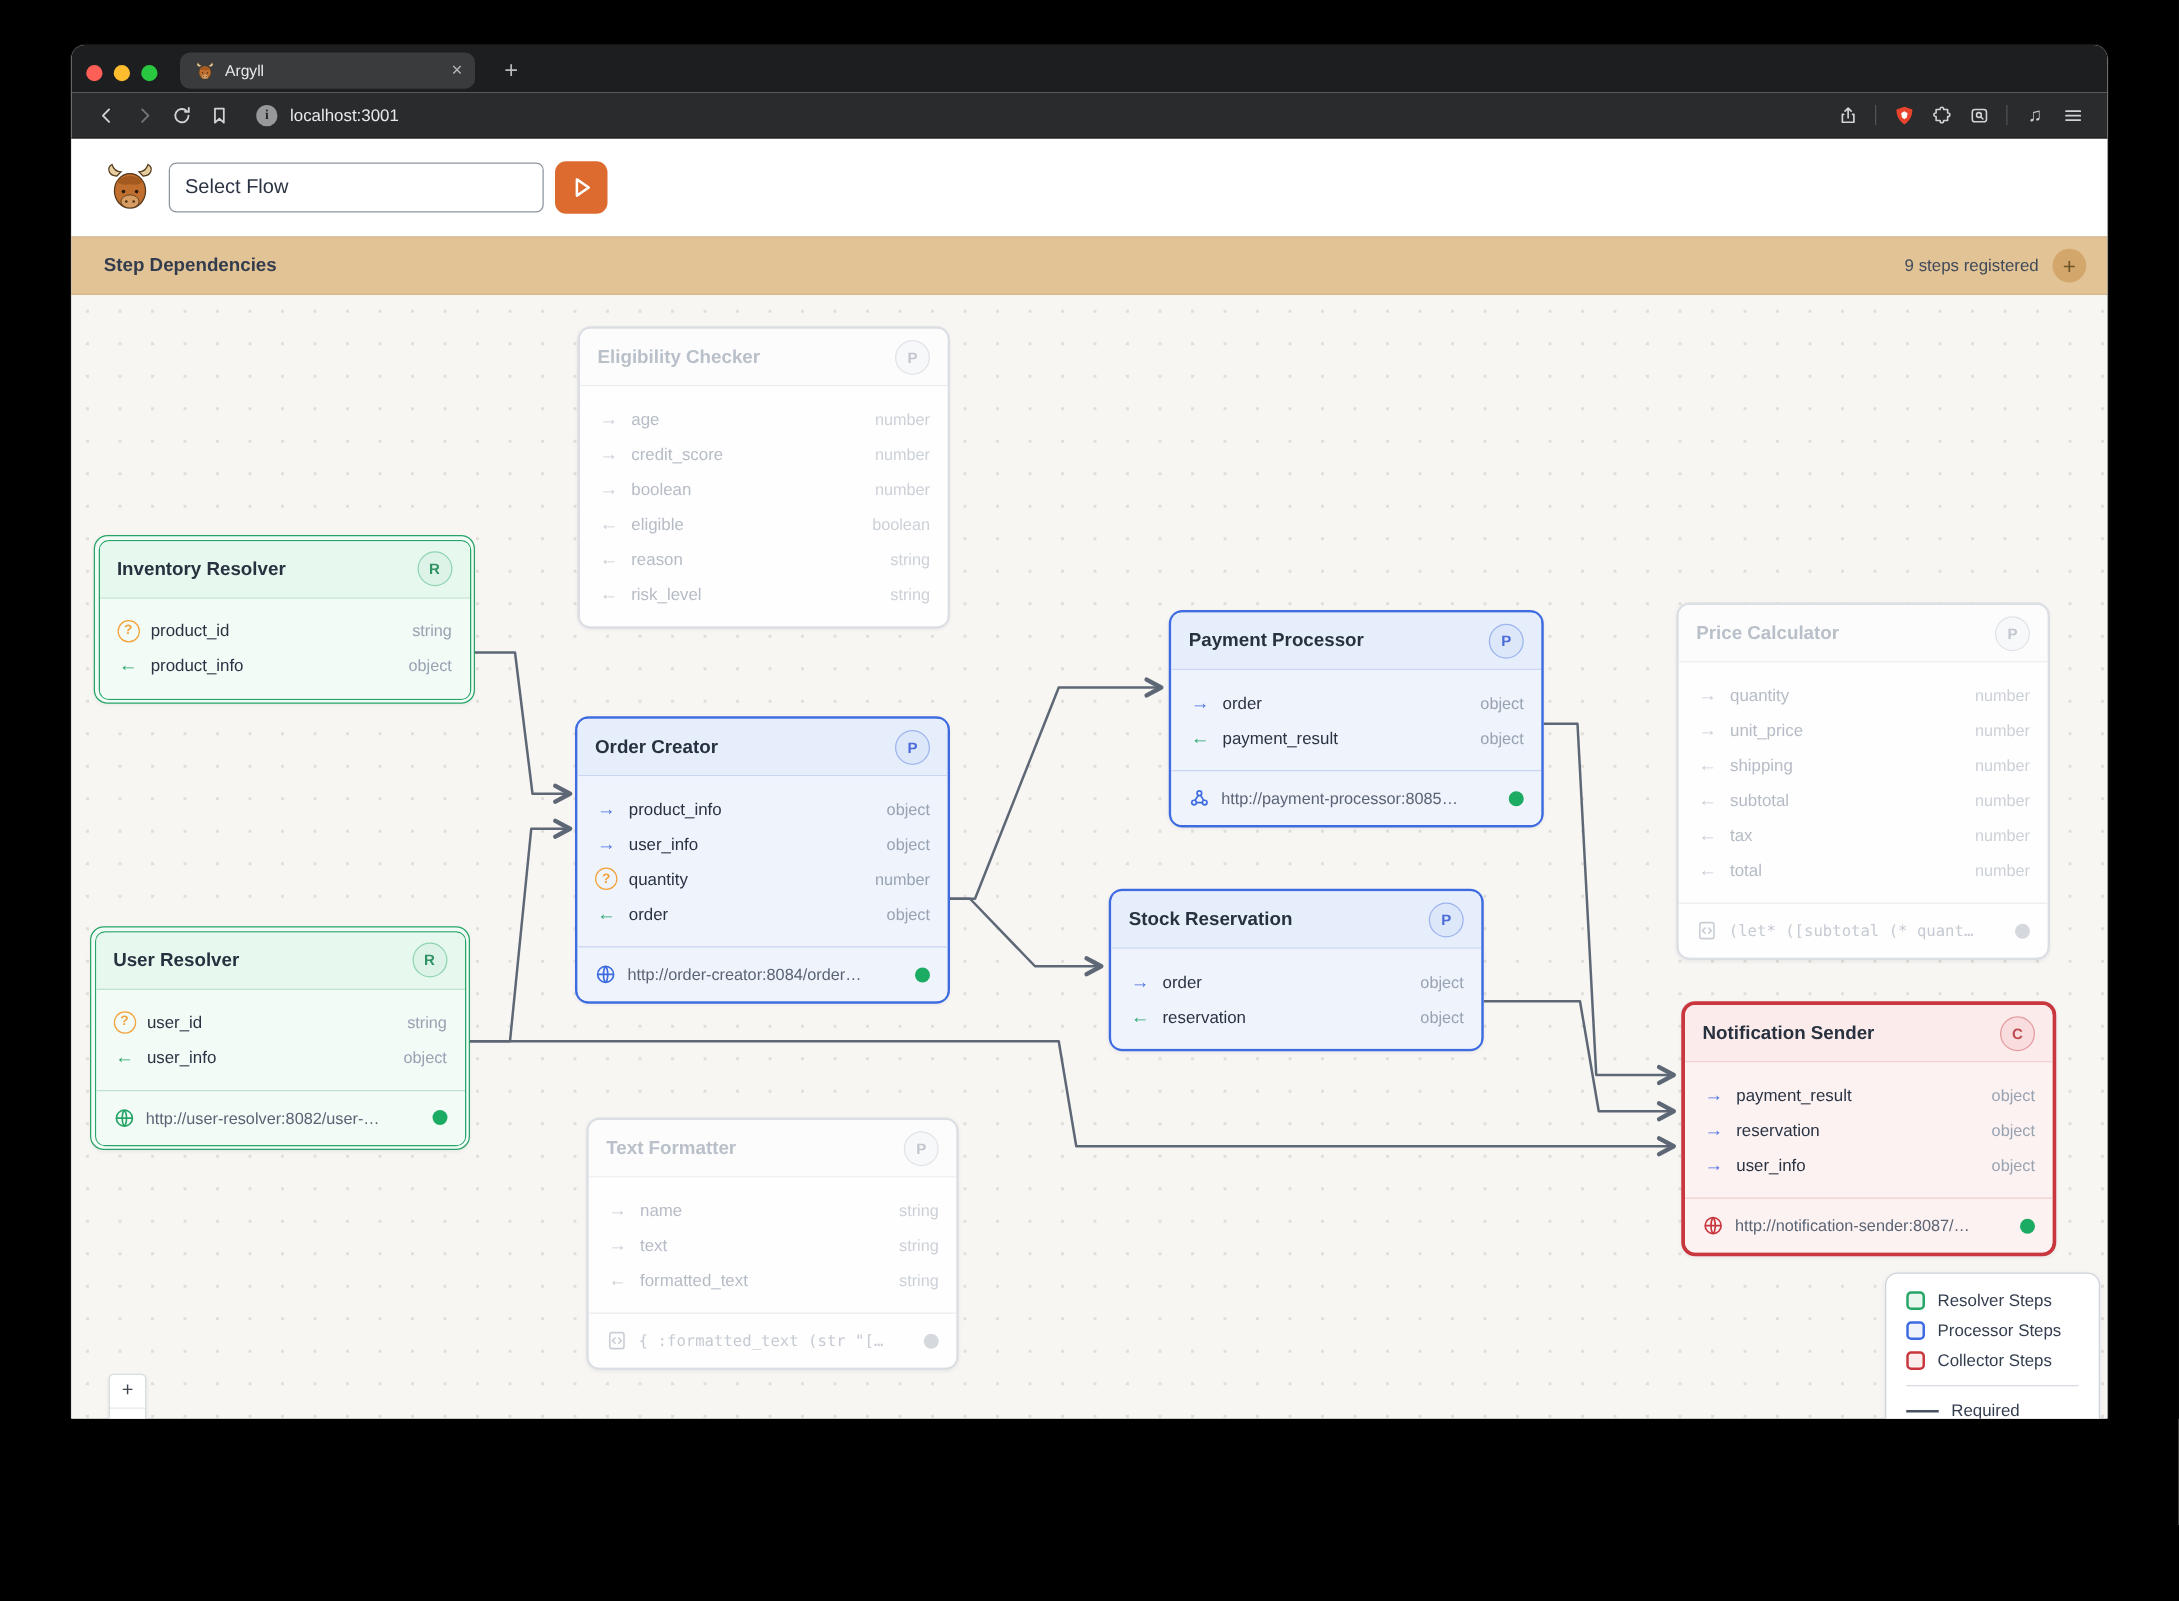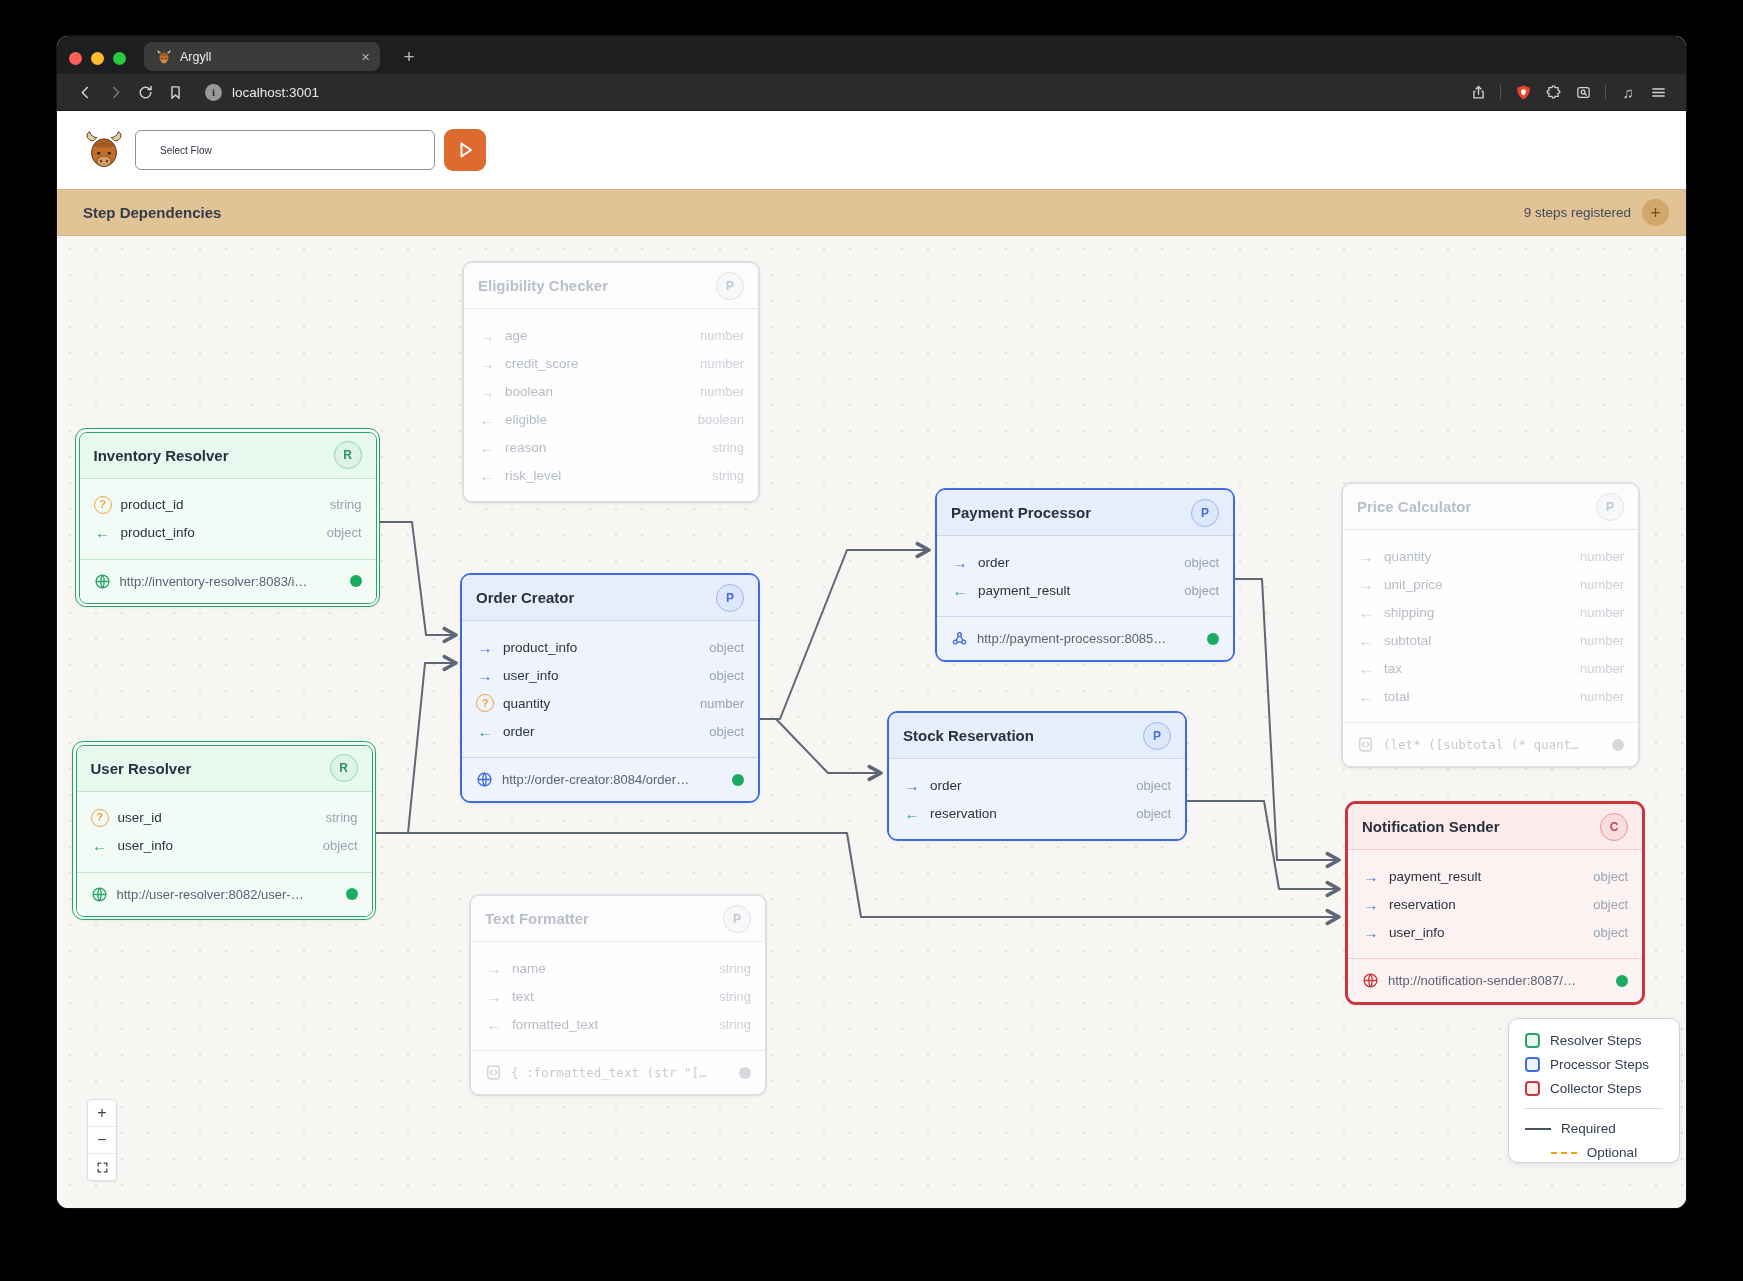--- a/index.html
+++ b/index.html
@@ -1,16 +1,16 @@
 <!DOCTYPE html>
 <html><head>
 <meta charset="utf-8">
 <style>
   html,body{margin:0;padding:0;background:#000;}
-  #screen{position:relative;width:1743px;height:1281px;background:#000;overflow:hidden;
+  #screen{position:relative;width:1743px;height:1135px;background:#000;overflow:hidden;
           font-family:"Liberation Sans",sans-serif;-webkit-font-smoothing:antialiased;}
   #window{position:absolute;left:57px;top:36px;width:1629px;height:1172px;border-radius:11px;
           overflow:hidden;background:#fff;display:flex;flex-direction:column;box-shadow:0 0 0 1px rgba(255,255,255,.07);}
 
   
   .tabbar{height:38px;background:#1d1e20;position:relative;flex:none;}
   .tl{position:absolute;top:16px;width:13px;height:13px;border-radius:50%;}
   .tl.red{left:12px;background:#ff5f57}.tl.yellow{left:34px;background:#febc2e}.tl.green{left:56px;background:#2ac840}
   .tab{position:absolute;left:87px;top:6px;width:236px;height:29px;background:#3a3b3d;border-radius:8px;
        display:flex;align-items:center;padding:0 10px 0 12px;box-sizing:border-box;gap:8px;}
@@ -27,21 +27,21 @@
          display:flex;align-items:center;justify-content:center;font-family:"Liberation Serif",serif;}
   .url{color:#e8e9ea;font-size:13.5px;}
   .rsep{width:1px;height:16px;background:#515254;margin:0 6px;}
   .music{font-size:15px;color:#cfd0d2;}
 
   
   .appheader{height:78px;background:#fff;display:flex;align-items:center;padding:0 16px 0 26px;flex:none;box-sizing:border-box;}
   .logo{width:42px;height:42px;margin-right:10px;}
   .appname{font-size:17px;font-weight:700;color:#2f3a4c;flex:1;}
   .flowselect{width:300px;height:40px;border:1.5px solid #8d949e;border-radius:6px;display:flex;align-items:center;
-              padding:0 24px;box-sizing:border-box;font-size:10px;color:#2b3442;margin-right:9px;background:#fff;}
+              padding:0 12px;box-sizing:border-box;font-size:16px;color:#2b3442;margin-right:9px;background:#fff;}
   .runbtn{width:42px;height:42px;background:#dd6b2f;border-radius:9px;display:flex;align-items:center;justify-content:center;}
 
   
   .banner{height:47px;background:#e2c396;display:flex;align-items:center;padding:0 17px 0 26px;flex:none;
           box-sizing:border-box;border-top:1px solid rgba(0,0,0,.07);border-bottom:1px solid rgba(0,0,0,.06);}
   .banner-title{font-size:15px;font-weight:600;color:#333c4c;flex:1;}
   .steps-label{font-size:13.5px;color:#404a59;margin-right:11px;}
   .plusbtn{width:27px;height:27px;border-radius:50%;background:#d3a76b;color:#6e5326;font-size:18px;
            display:flex;align-items:center;justify-content:center;line-height:1;}
 
@@ -289,30 +289,20 @@
       <span class="p-ic opt">?</span>
       <span class="p-name">product_id</span>
       <span class="p-type">string</span>
               </div>
               <div class="p-row">
       <span class="p-ic out">←</span>
       <span class="p-name">product_info</span>
       <span class="p-type">object</span>
               </div>
             </div>
-    <div class="n-foot">
-      <span class="f-ic">
-                <svg viewBox="0 0 24 24" fill="none" stroke="currentColor" stroke-width="1.9">
-                  <circle cx="12" cy="12" r="9"></circle>
-                  <path d="M3 12h18M12 3c3.2 3.6 3.2 14.4 0 18M12 3c-3.2 3.6-3.2 14.4 0 18"></path>
-                </svg>
-              </span>
-      <span class="f-txt">http://inventory-resolver:8083/i…</span>
-      <span class="f-dot"></span>
-    </div>
           </div>
         </div>
         <div class="node k-resolver s-active dbl" style="left: 15px; top: 493px; width: 304px;">
           <div class="n-box">
     <div class="n-head">
       <span class="n-title">User Resolver</span>
       <span class="n-badge">R</span>
     </div>
     <div class="n-body">
               <div class="p-row">

